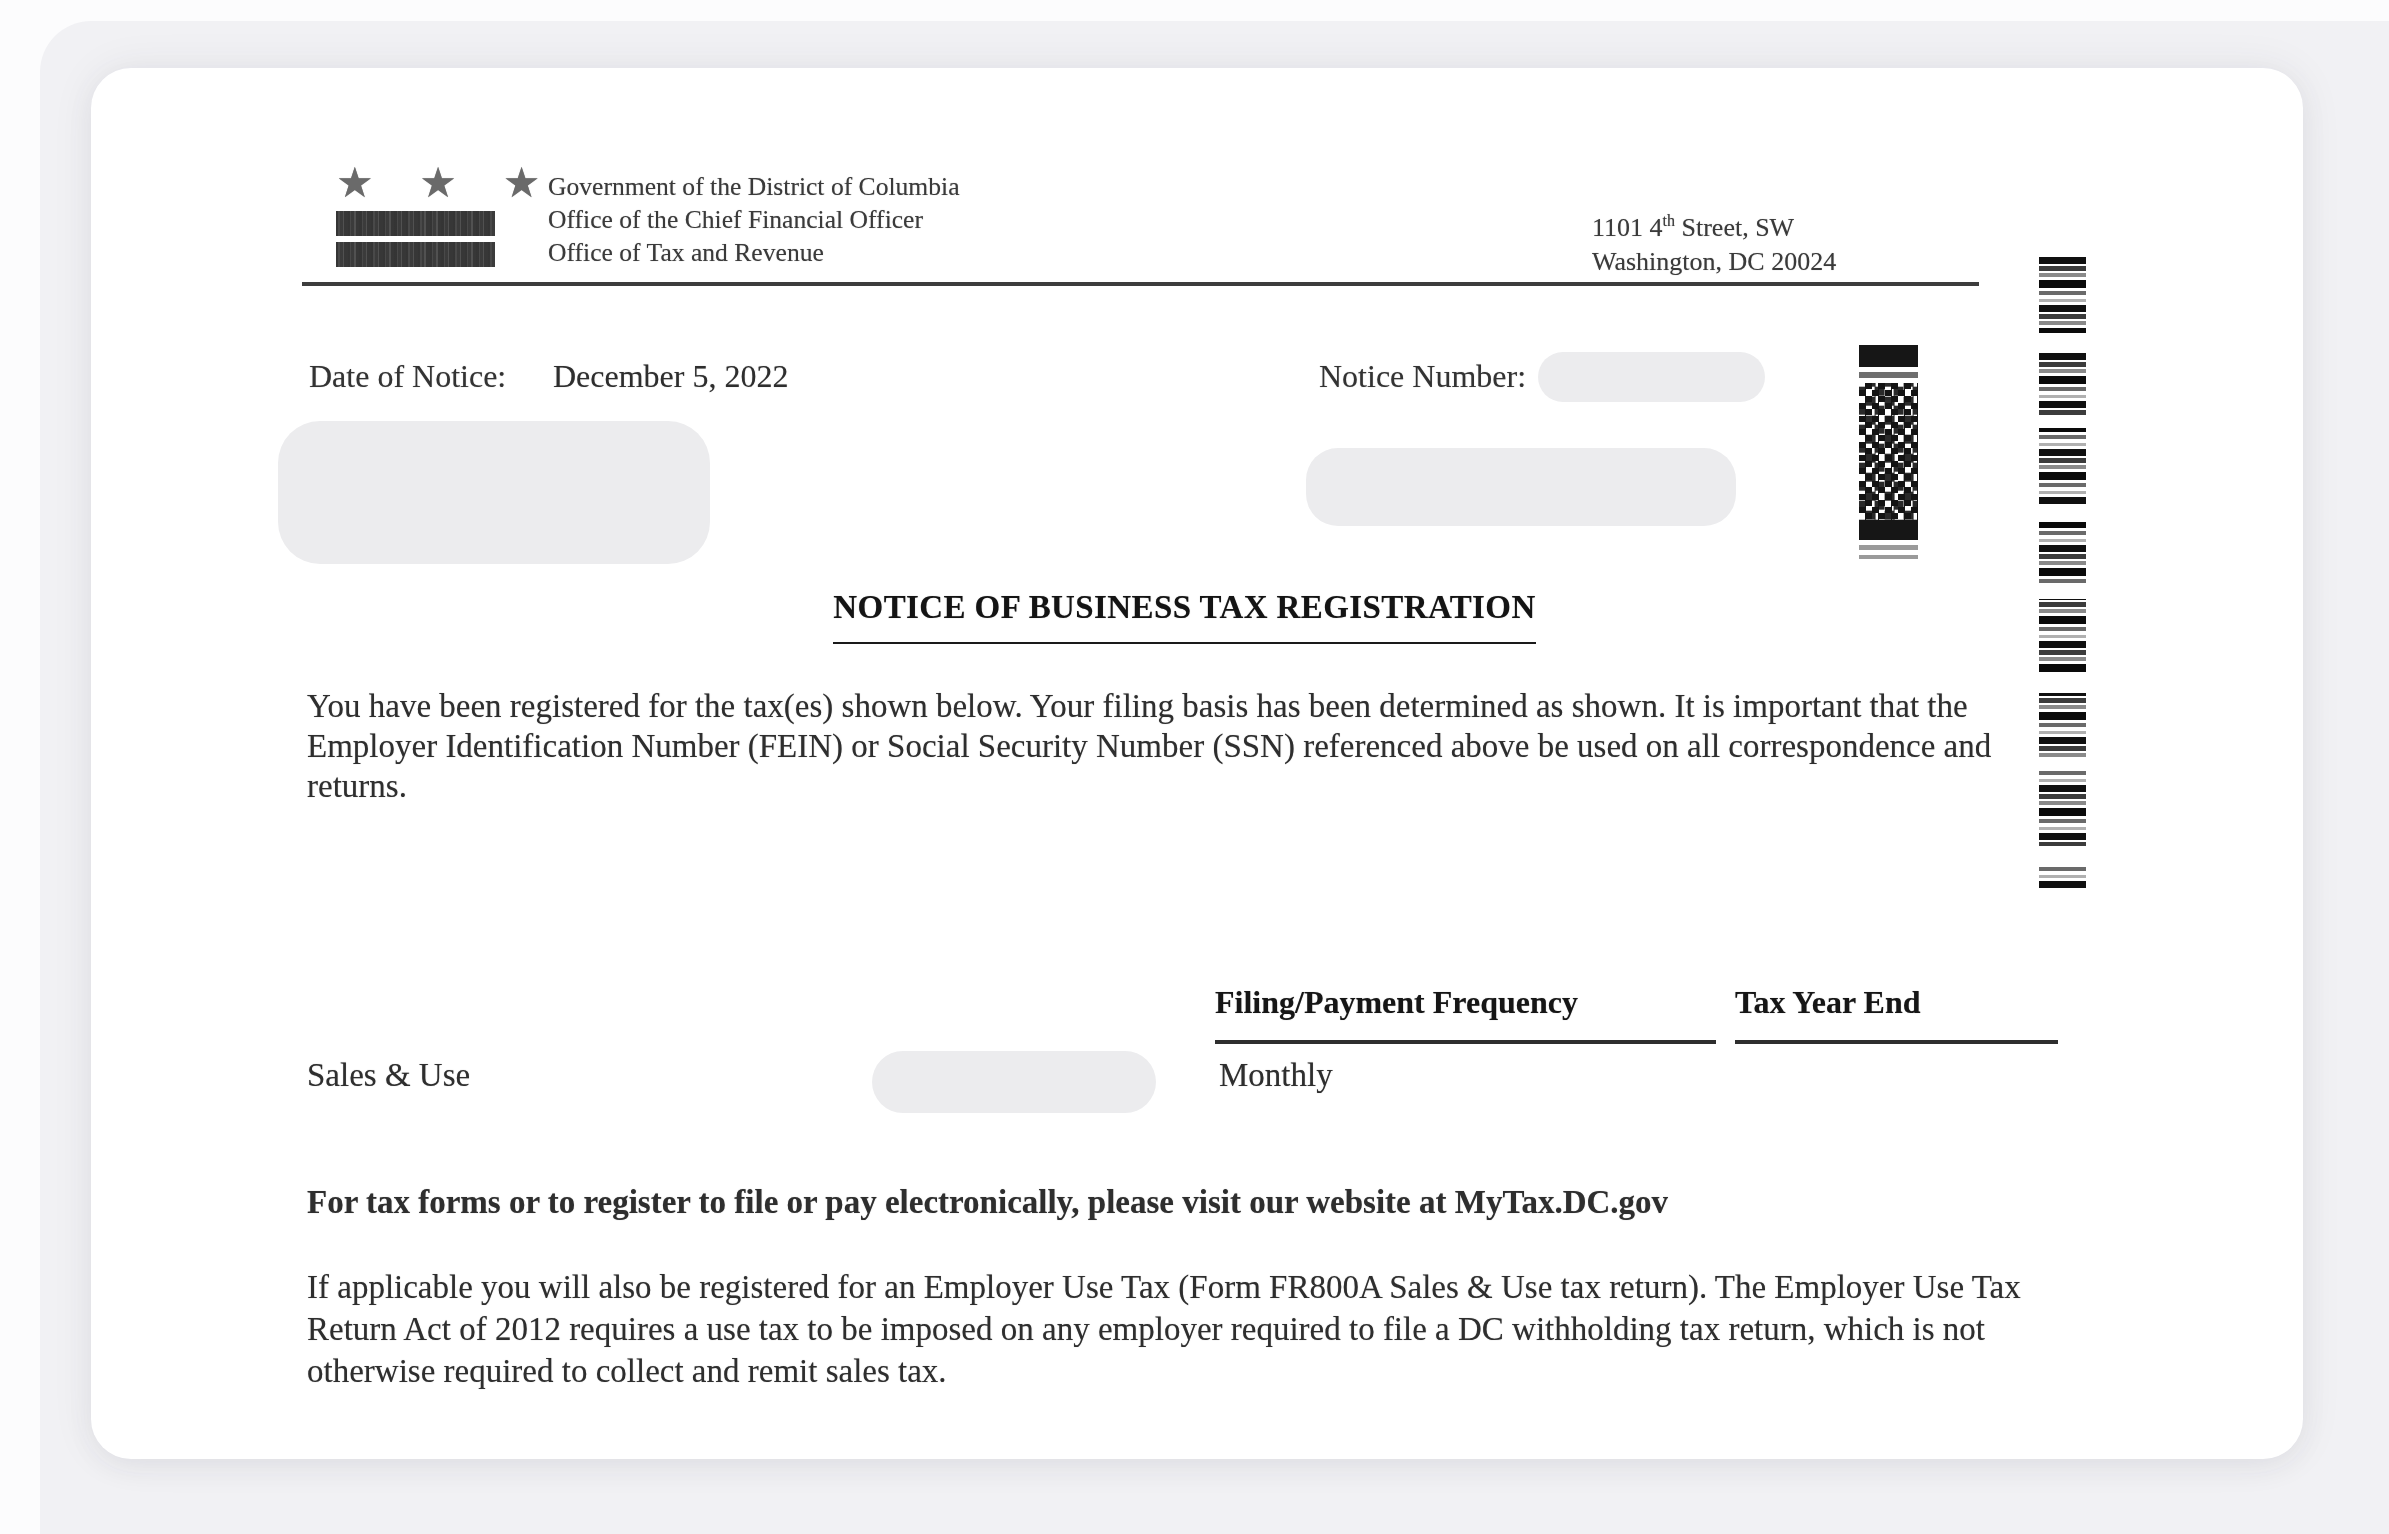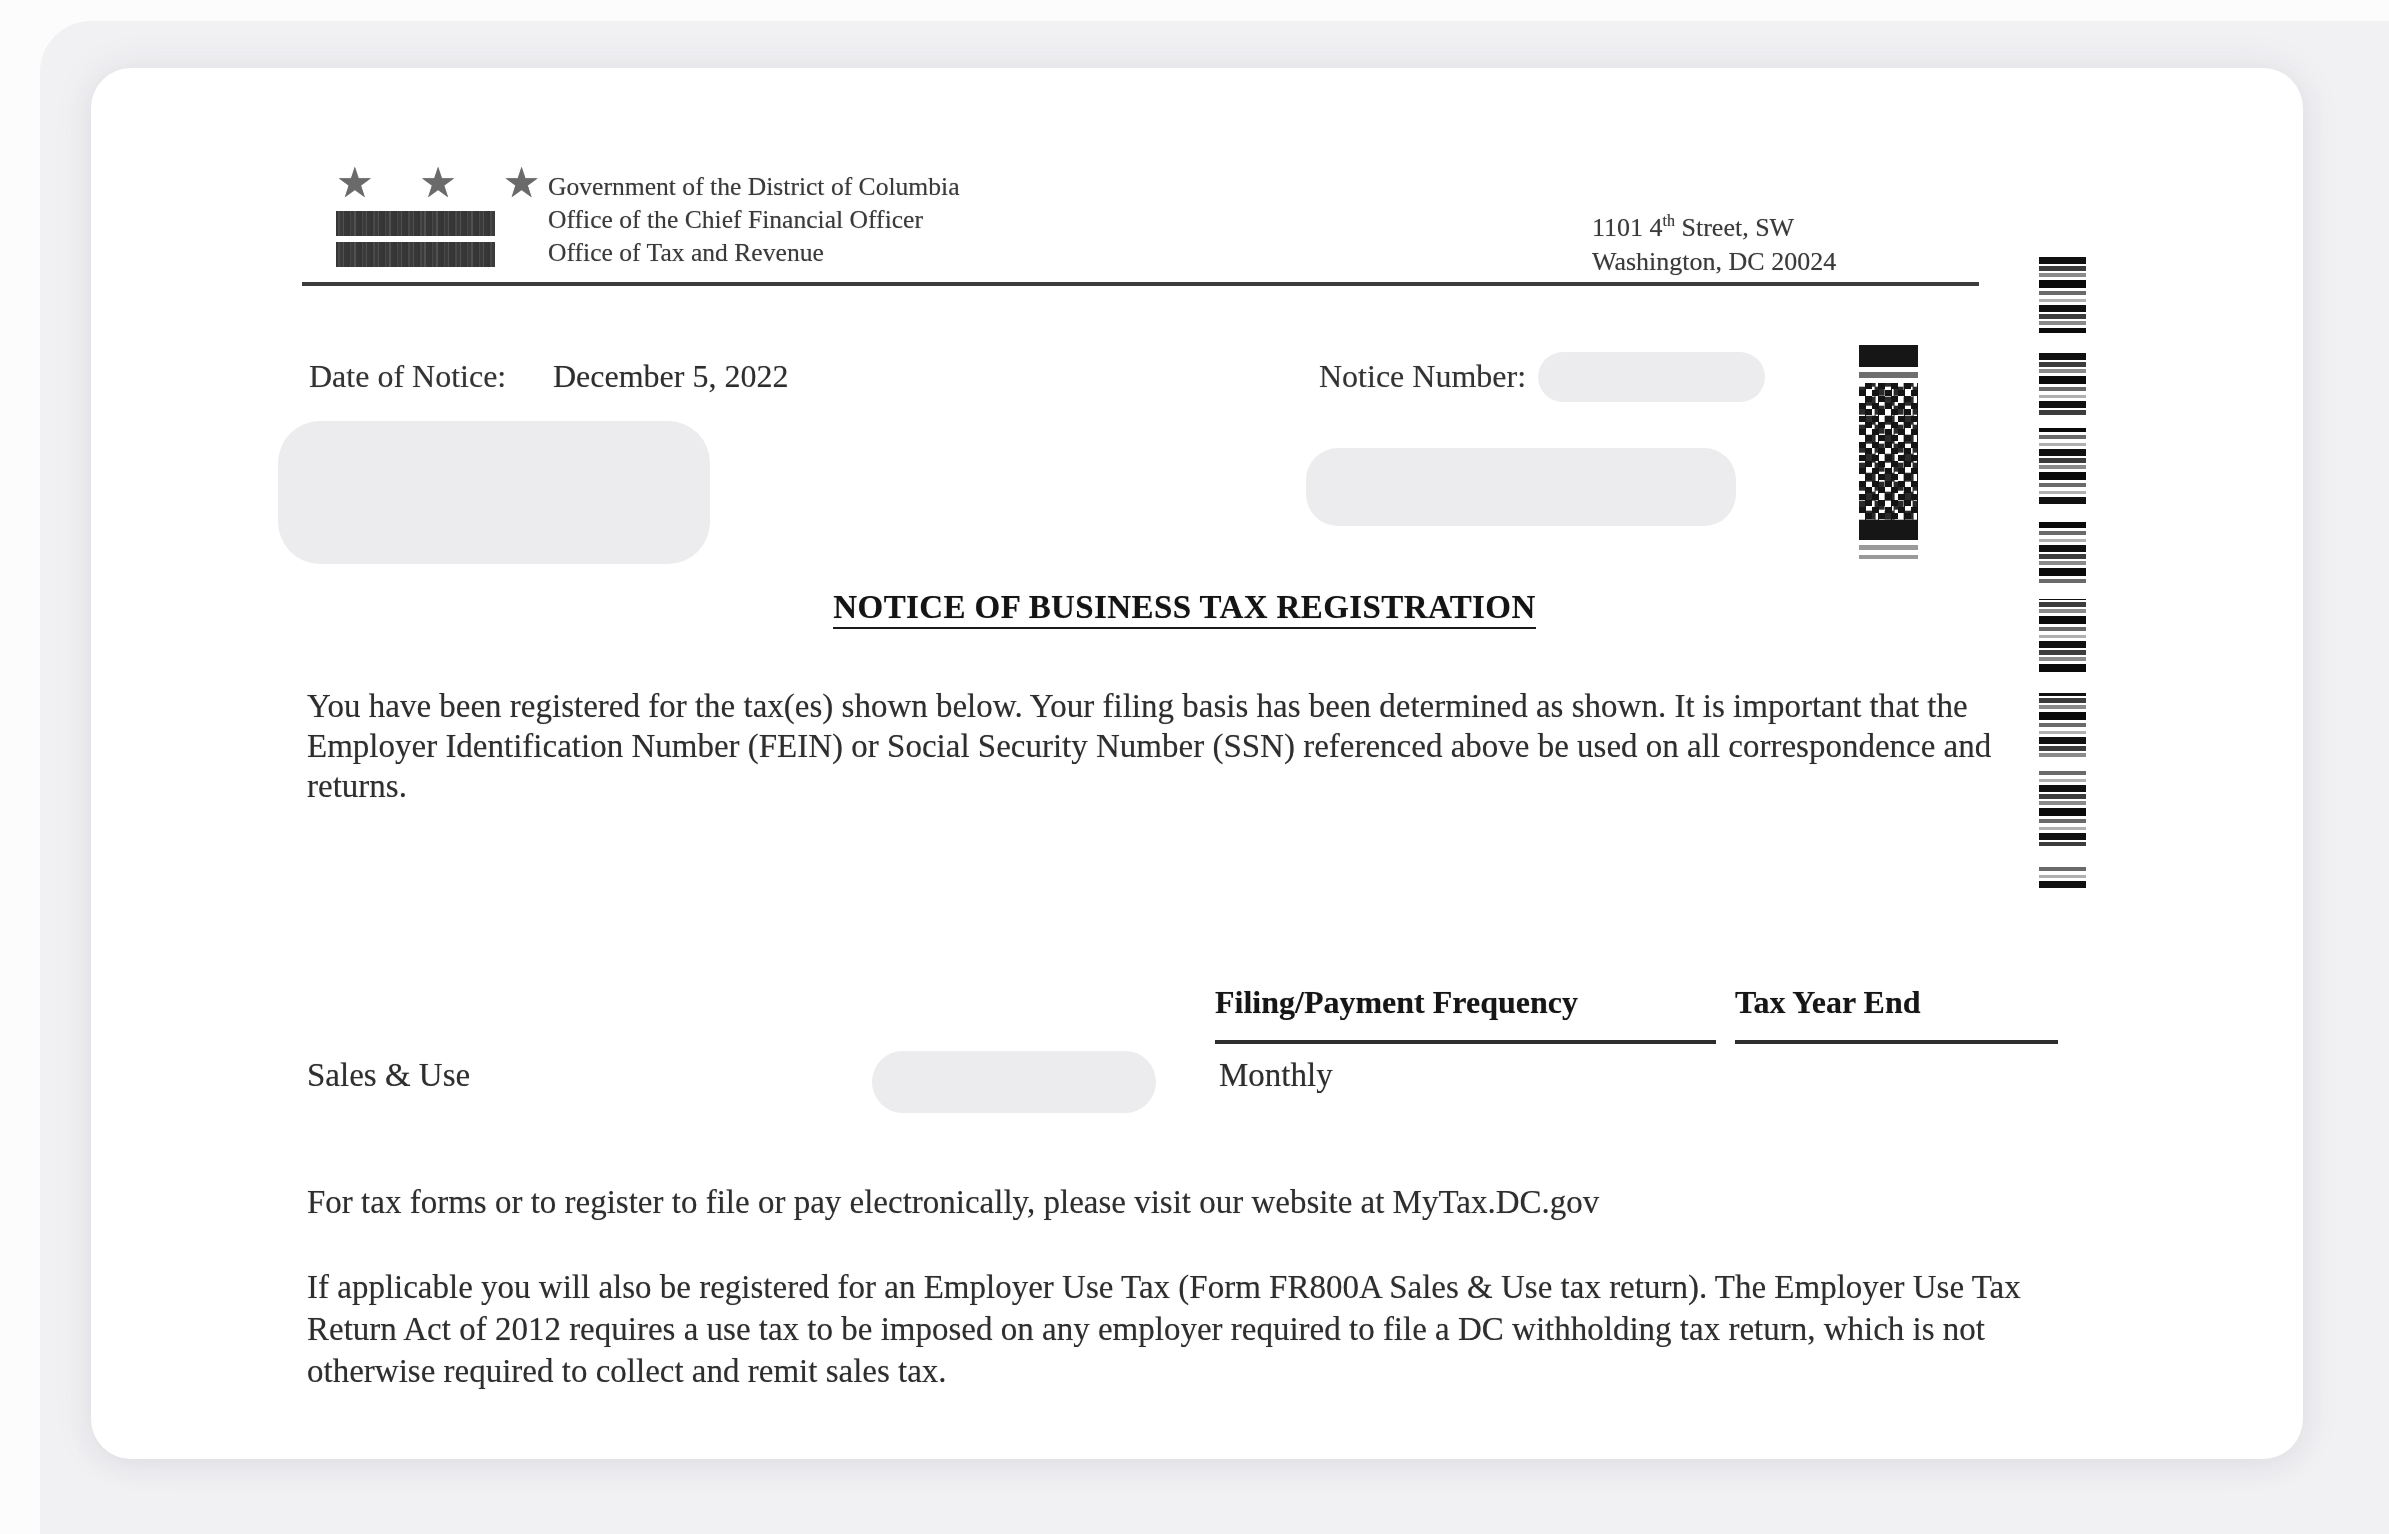--- a/index.html
+++ b/index.html
@@ -66,21 +66,21 @@
   .meta-label{position:absolute;font-size:32px;color:#333;}
   .meta-value{position:absolute;font-size:32px;color:#2e2e2e;}
 
   
   .redaction{position:absolute;background:#ececee;}
 
   
   .title-wrap{position:absolute;left:211px;top:521px;width:1765px;text-align:center;}
   .title{
     display:inline-block;font-size:33px;font-weight:bold;color:#141414;
-    letter-spacing:0.4px;border-bottom:2.9px solid #1a1a1a;padding-bottom:1px;
+    letter-spacing:0.4px;border-bottom:2.9px solid #1a1a1a;padding-bottom:16px;
   }
   .para{position:absolute;font-size:33px;line-height:40px;color:#2e2e2e;}
   .para.bold{font-weight:bold;color:#161616;line-height:42px;}
 
   
   .tcol{position:absolute;top:916px;height:56px;border-bottom:4.4px solid #2e2e2e;
         font-size:32px;font-weight:bold;color:#161616;}
   .tcol.center{text-align:center;}
   .tcell{position:absolute;top:989px;font-size:33px;color:#2e2e2e;}
 </style>
@@ -141,18 +141,18 @@
     <div class="para scan" style="left:216px;top:618px;width:1756px;">You have been registered for the tax(es) shown below. Your filing basis has been determined as shown. It is important that the Employer Identification Number (FEIN) or Social Security Number (SSN) referenced above be used on all correspondence and returns.</div>
 
     <div class="tcol scan" style="left:1644px;width:323px;">Tax Year End</div>
     <div class="tcol scan" style="left:1124px;width:501px;">Filing/Payment Frequency</div>
 
     <div class="tcell scan" style="left:216px;">Sales &amp; Use</div>
     <div class="redaction" style="left:781px;top:983px;width:284px;height:62px;border-radius:31px;"></div>
     <div class="tcell scan" style="left:1128px;">Monthly</div>
     <div class="tcell scan" style="left:1648px;"></div>
 
-    <div class="para scan" style="left:216px;top:1114px;width:1792px;">For tax forms or to register to file or pay electronically, please visit our website at MyTax.DC.gov</div>
+    <div class="para scan" style="left:216px;top:1114px;width:1792px;font-weight:bold;">For tax forms or to register to file or pay electronically, please visit our website at MyTax.DC.gov</div>
     <div class="para scan" style="left:216px;top:1198px;width:1756px;line-height:42px;">If applicable you will also be registered for an Employer Use Tax (Form FR800A Sales &amp; Use tax return).  The Employer Use Tax Return Act of 2012 requires a use tax to be imposed on any employer required to file a DC withholding tax return, which is not otherwise required to collect and remit sales tax.</div>
 
   </div>
 </div>
 
 
 </body></html>

